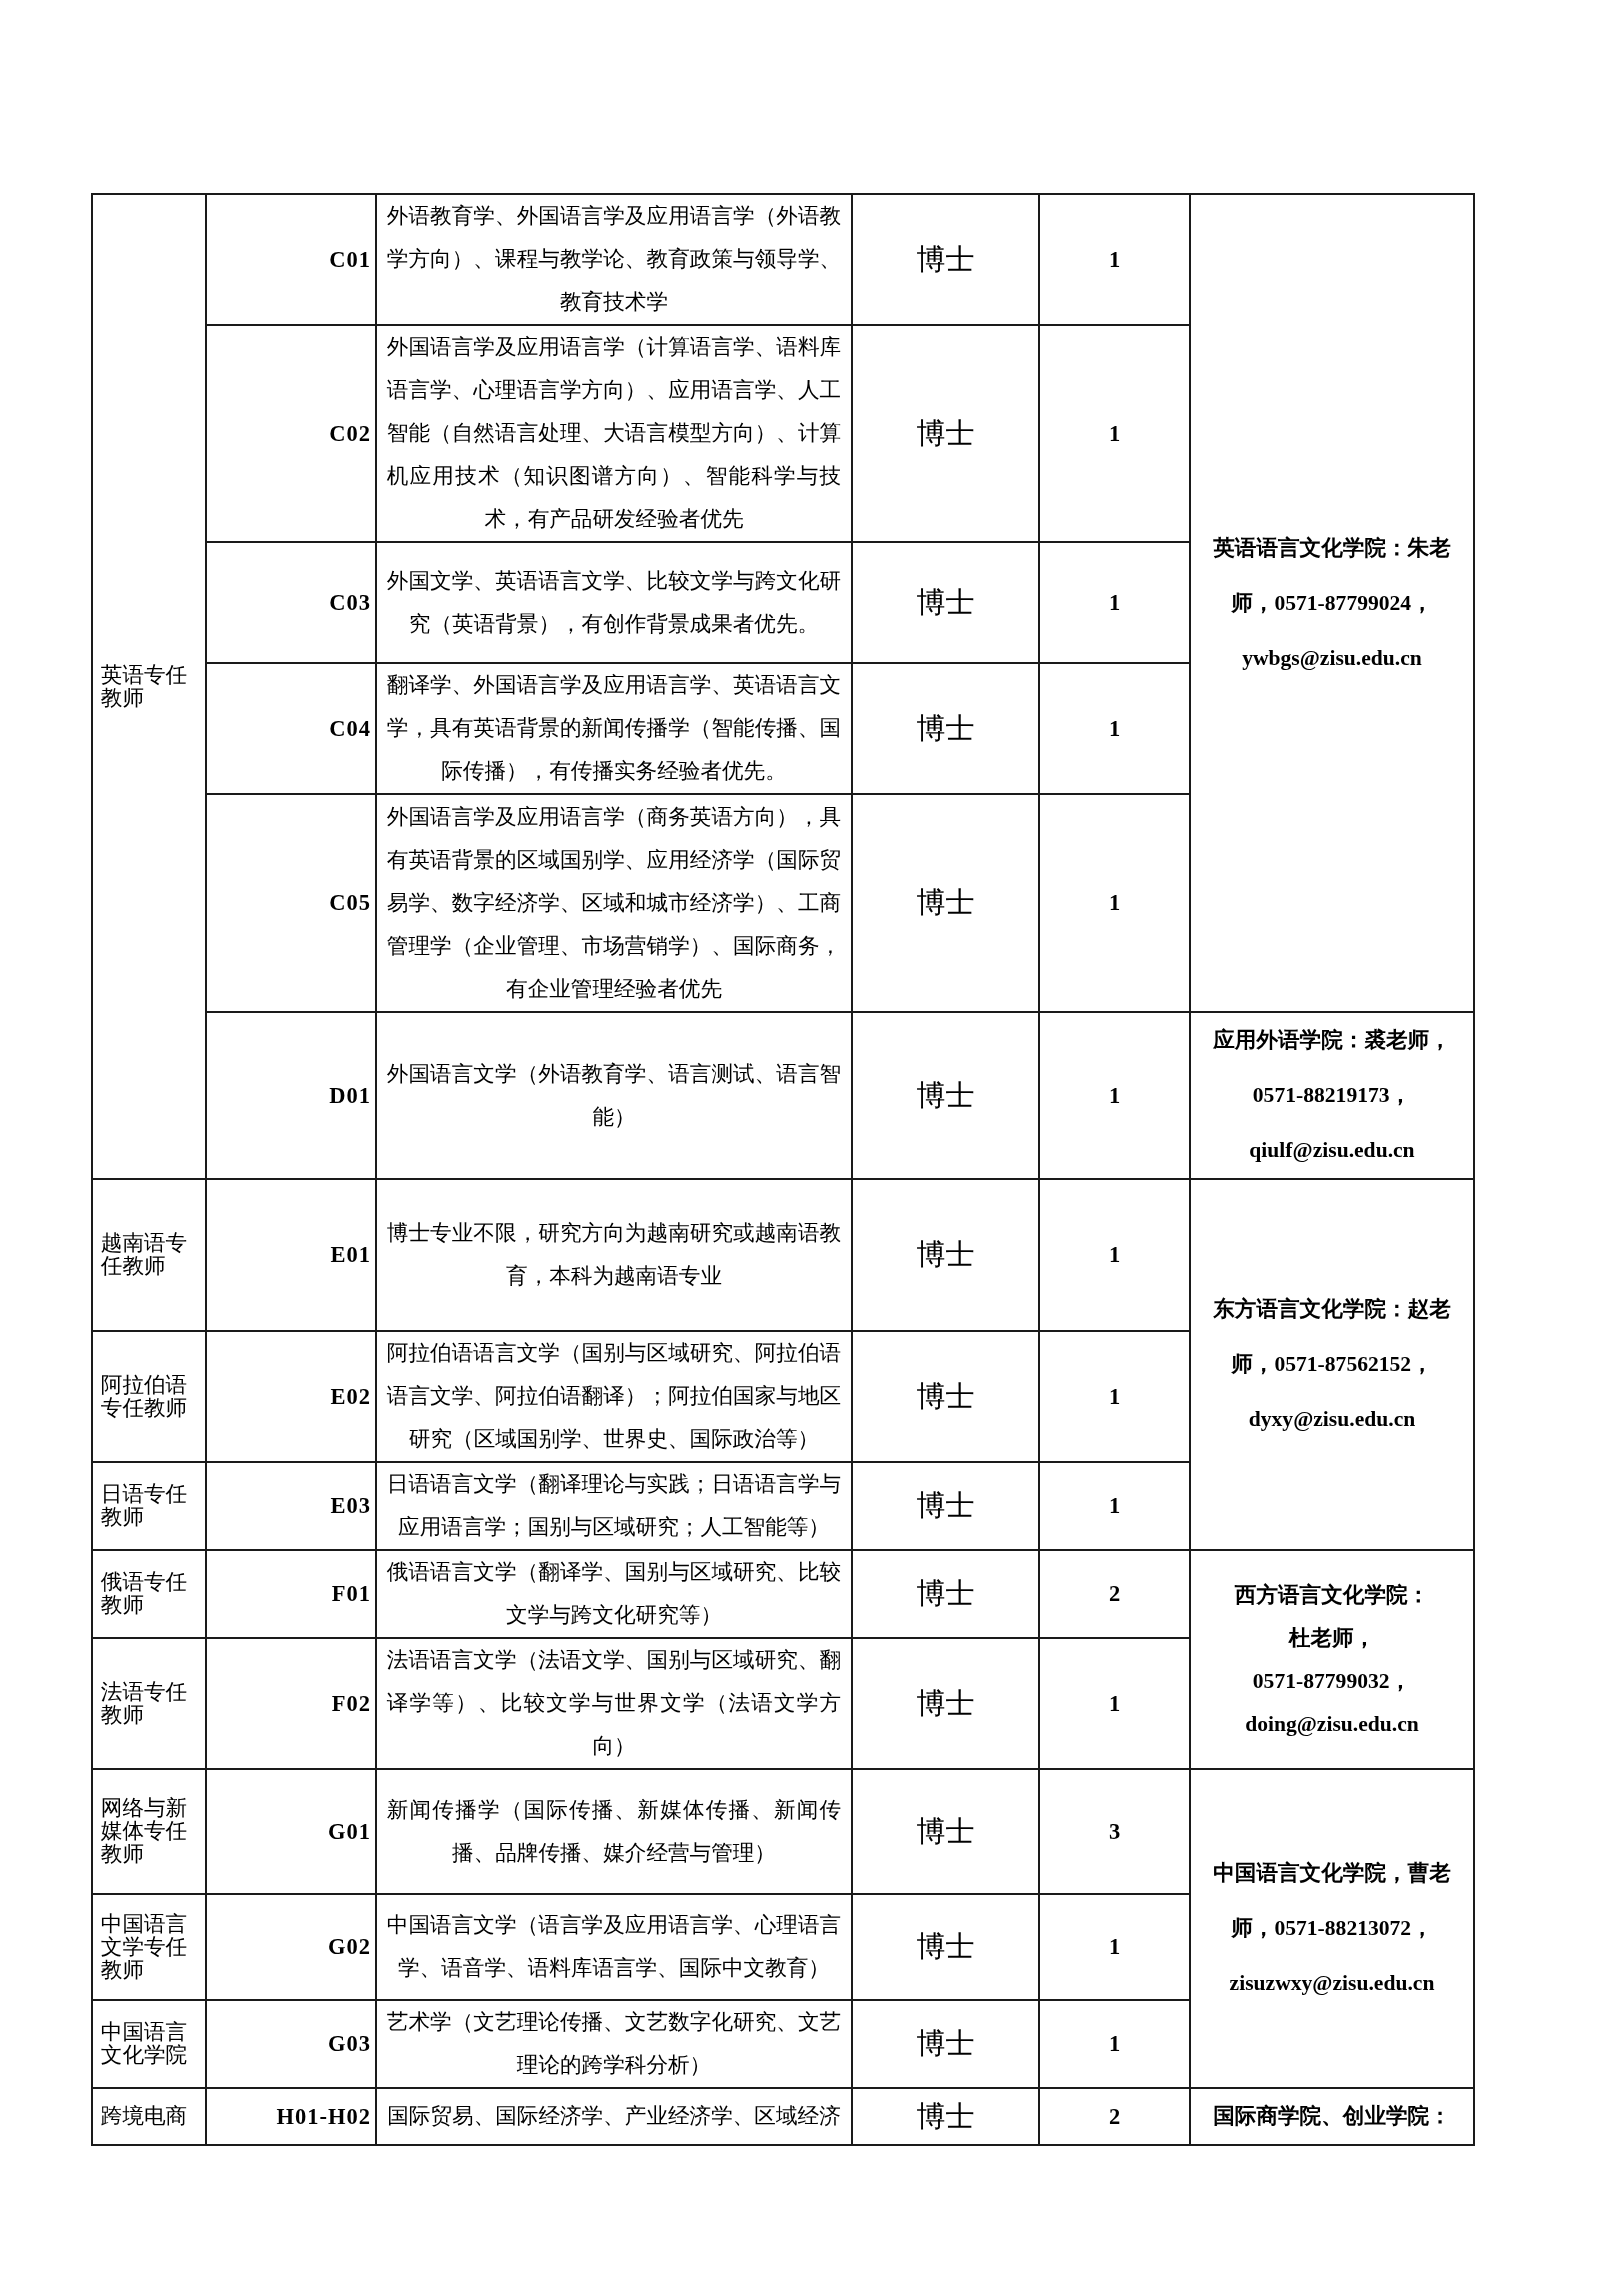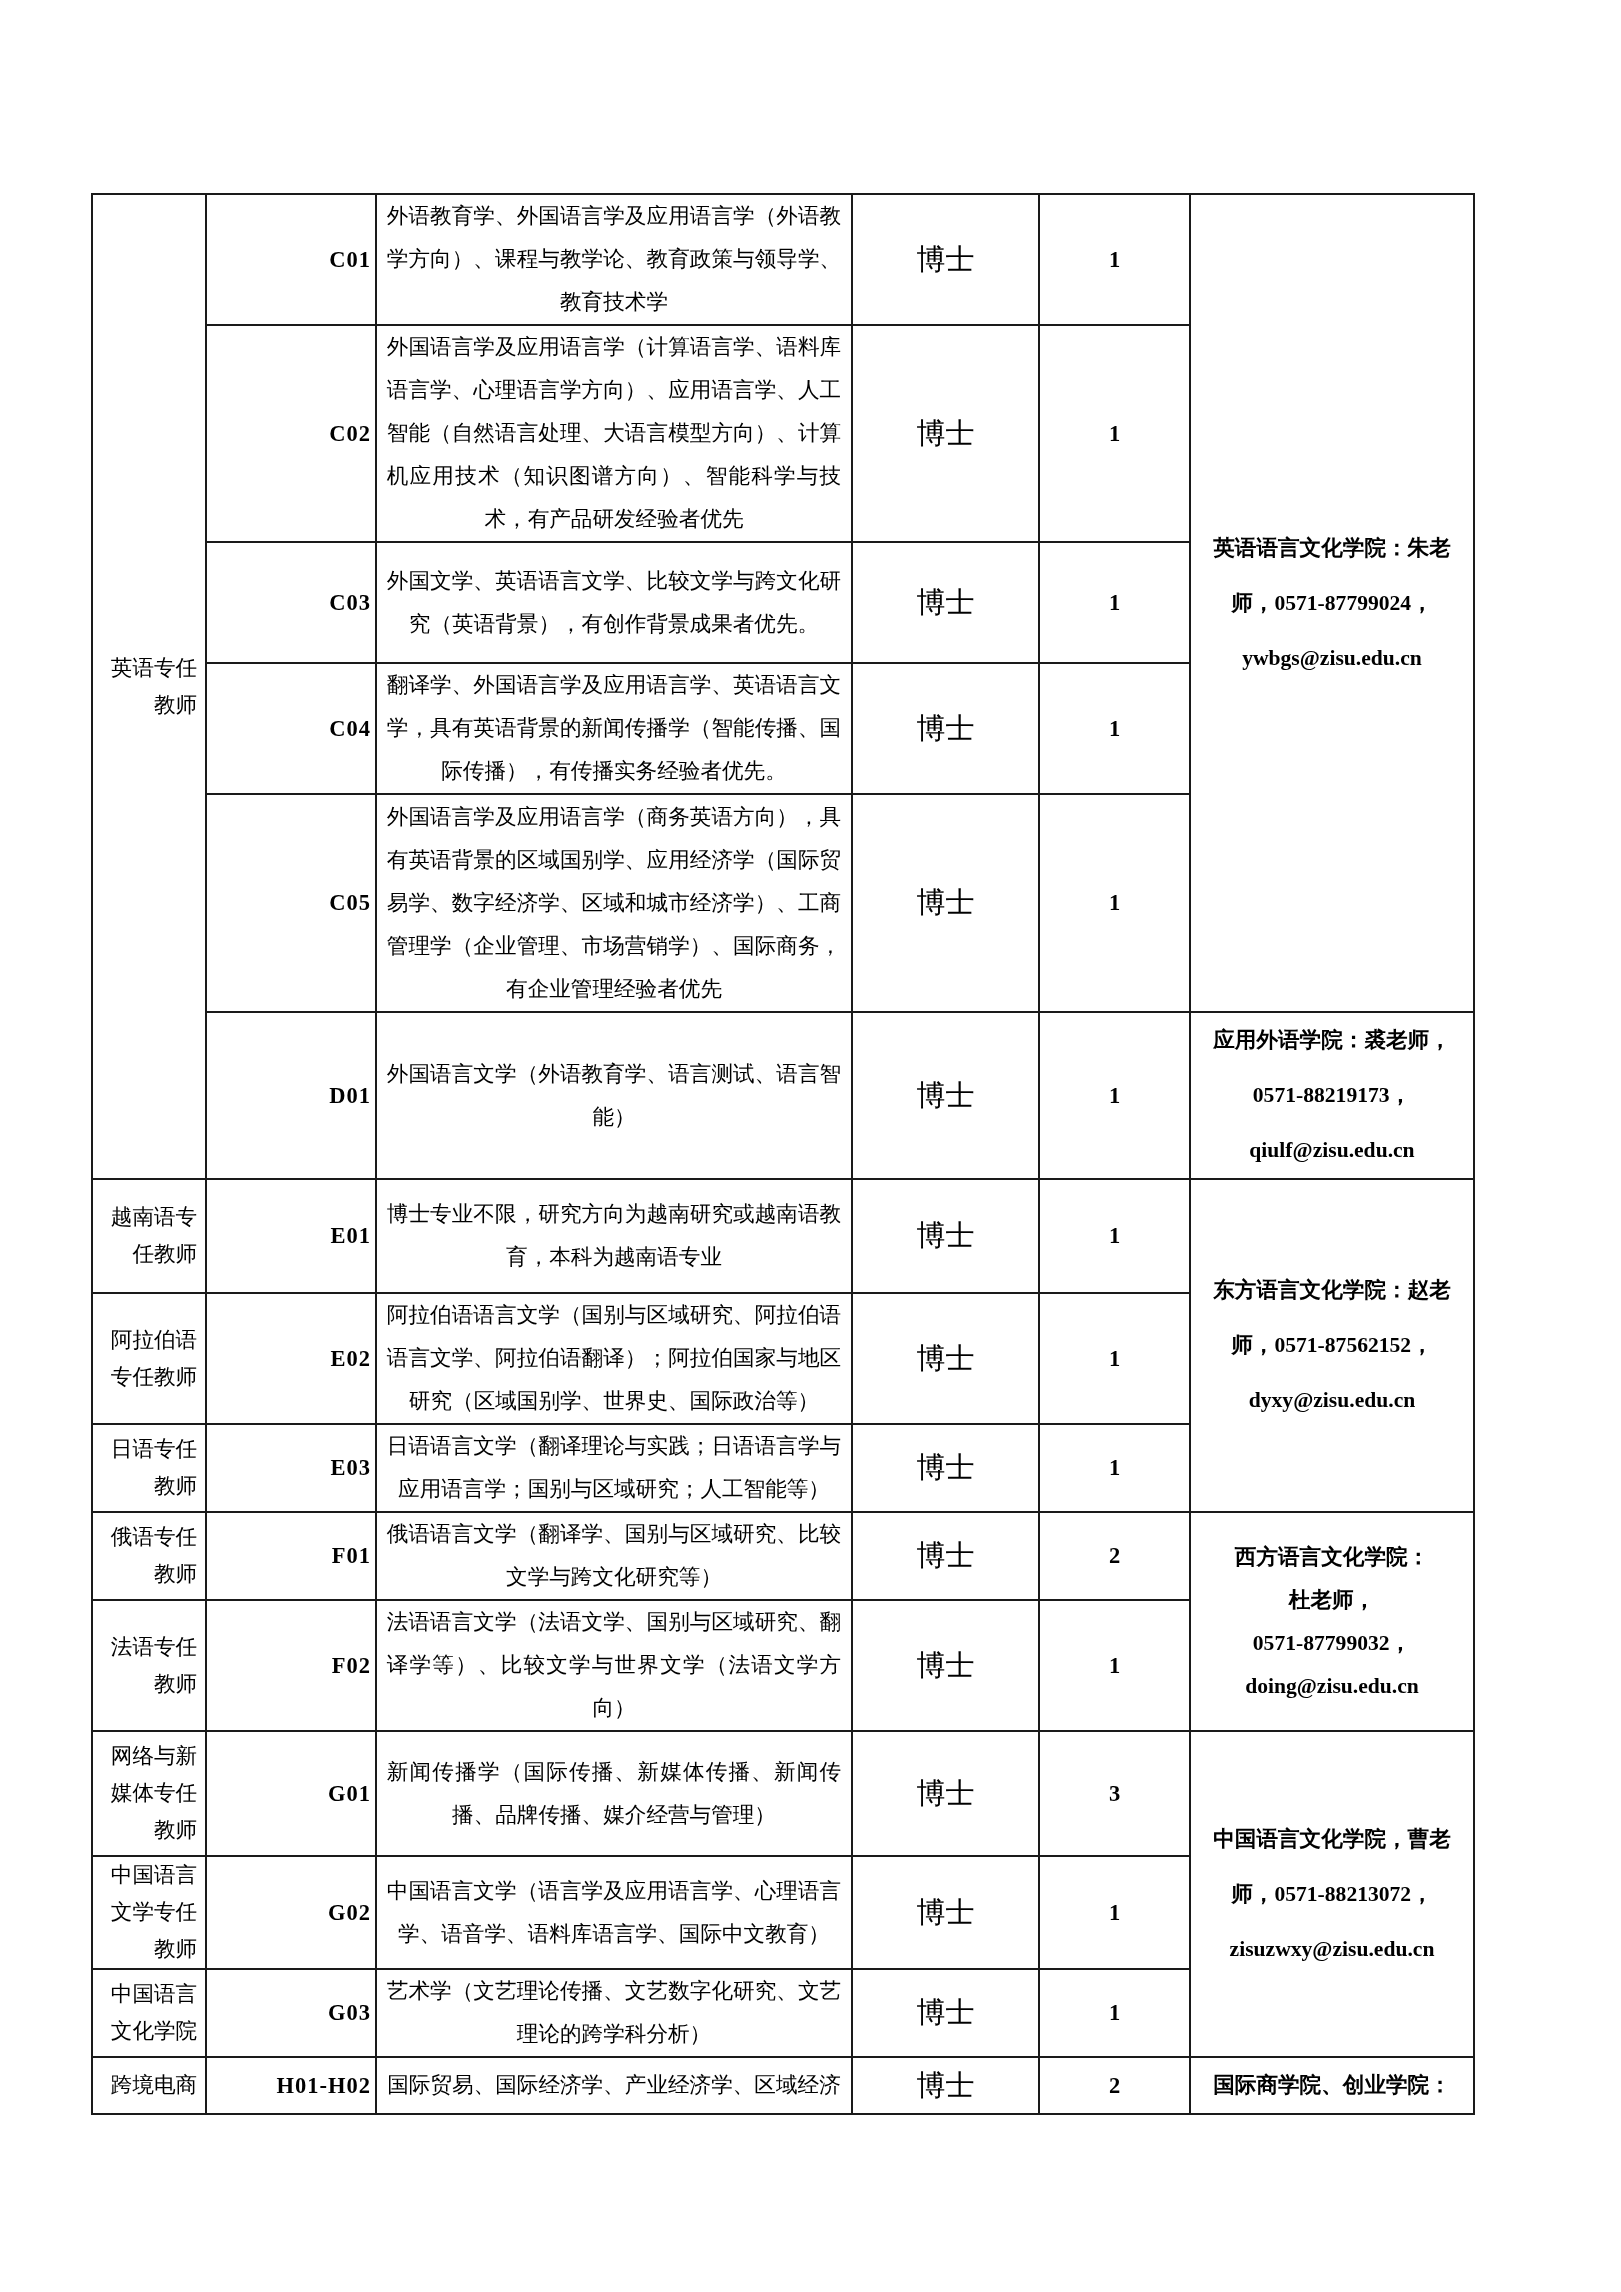--- a/index.html
+++ b/index.html
@@ -34,22 +34,22 @@
   table.recruit td {
     border: 2px solid #1a1a1a;
     vertical-align: middle;
     overflow: hidden;
   }
   tr.group-sep td {
     border-top: 2.9px solid #1a1a1a;
   }
   td.cat {
     font-size: 21.6px;
-    line-height: 37px;
-    text-align: right;
+    line-height: 23px;
+    text-align: left;
     padding: 0 7.8px;
   }
   td.code {
     font-size: 22.5px;
     font-weight: bold;
     text-align: right;
     padding: 0 3.9px;
     letter-spacing: 1px;
   }
   td.major {
@@ -131,21 +131,21 @@
       </tr>
       <tr style="height:150px">
         <td class="code">D01</td>
         <td class="major">外国语言文学（外语教育学、语言测试、语言智能）</td>
         <td class="deg">博士</td>
         <td class="cnt">1</td>
         <td class="contact">应用外语学院：裘老师，
 0571-88219173，
 qiulf@zisu.edu.cn</td>
       </tr>
-      <tr style="height:114px" class="group-sep">
+      <tr style="height:152px" class="group-sep">
         <td class="cat">越南语专任教师</td>
         <td class="code">E01</td>
         <td class="major">博士专业不限，研究方向为越南研究或越南语教育，本科为越南语专业</td>
         <td class="deg">博士</td>
         <td class="cnt">1</td>
         <td class="contact" rowspan="3">东方语言文化学院：赵老
 师，0571-87562152，
 dyxy@zisu.edu.cn</td>
       </tr>
       <tr style="height:129px">

